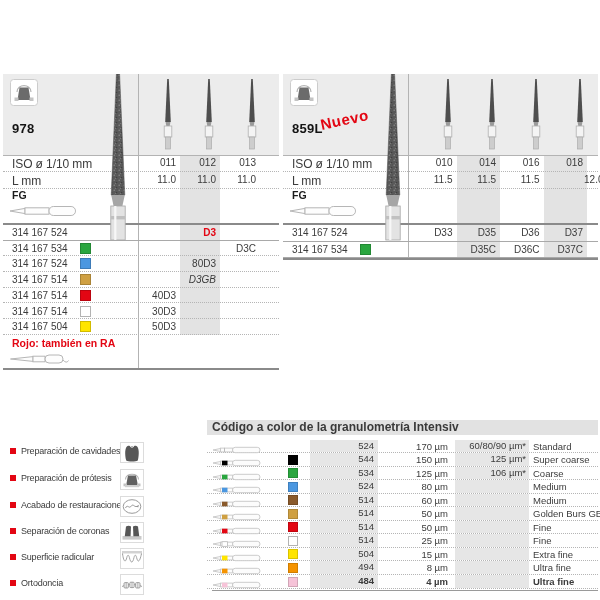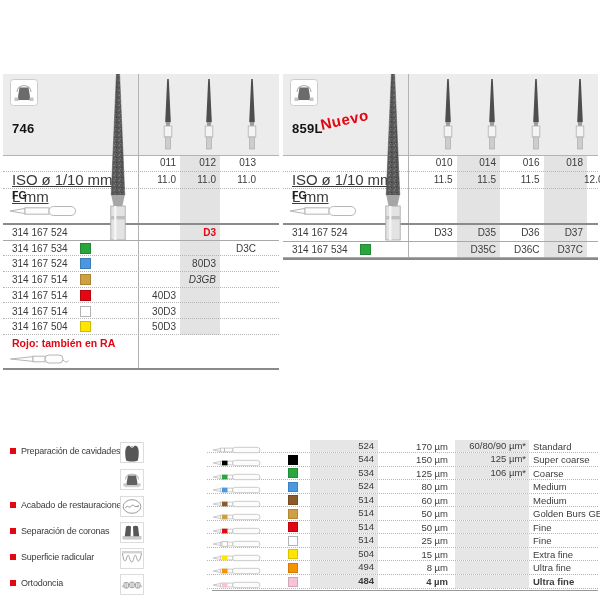--- a/index.html
+++ b/index.html
@@ -13,21 +13,21 @@
   .hline2{position:absolute;left:0;width:100%;height:1.5px;background:#8a8a8a;}
   .bline{position:absolute;left:0;width:100%;height:2px;background:#8a8a8a;}
   .toothIcon{position:absolute;}
   .ptitle{position:absolute;font-size:13px;font-weight:bold;color:#141414;letter-spacing:.3px;}
   .badge{position:absolute;color:#e30613;font-weight:bold;font-size:15px;letter-spacing:.6px;transform:rotate(-12deg);}
   .bigBur{position:absolute;z-index:3;}
   .smallBur{position:absolute;z-index:2;}
   .trow,.crow{position:absolute;left:0;width:100%;box-sizing:border-box;}
   .dot{border-bottom:1px dotted #b5b5b5;}
   .sol{border-bottom:1px solid #a9a9a9;}
-  .tlabel{position:absolute;left:9px;top:16px;font-size:15px;letter-spacing:-.1px;white-space:nowrap;text-decoration:underline;}
+  .tlabel{position:absolute;left:9px;top:2px;font-size:12px;letter-spacing:-.1px;white-space:nowrap;}
   .tcell{position:absolute;top:2px;text-align:right;font-size:10px;}
   .redtxt{color:#e30613;font-weight:bold;}
   .fgblock{position:absolute;left:0;width:100%;height:34px;}
   .fglabel{position:absolute;left:9px;top:0;font-weight:bold;font-size:10.5px;color:#1c1c1c;}
   .fgicon{position:absolute;left:5px;top:14px;}
   .ref{position:absolute;left:9px;top:2px;font-size:10px;white-space:nowrap;}
   .sq{position:absolute;left:77px;top:2px;width:11px;height:11px;border:1px solid rgba(0,0,0,.18);box-sizing:border-box;}
   .pnote{position:absolute;left:9px;color:#e30613;font-weight:bold;font-size:10.5px;white-space:nowrap;}
   .raicon{position:absolute;left:6px;}
   #symbols,#gran{position:absolute;}
@@ -55,21 +55,21 @@
         <div class="shade" style="left: 177px; top: 81px; width: 40px; height: 179.9px;"></div>
         <div class="vline" style="left: 135px; top: 0px; height: 294px;"></div>
         <div class="hline" style="top: 81px;"></div>
         <div class="toothIcon" style="left: 7px; top: 5px;"><svg width="28" height="27" viewBox="0 0 28 27">
 <rect x="0.5" y="0.5" width="27" height="26" rx="3" fill="#ffffff" stroke="#cccccc"></rect>
 <path d="M7 13 C7 4.5 21 4.5 21 13" fill="none" stroke="#b5b5b5" stroke-width="1.2"></path>
 <polygon points="9.5,8.5 18.5,8.5 20.5,21 7.5,21" fill="#6b6b6b"></polygon>
 <rect x="4.5" y="18.5" width="4" height="3.5" fill="#c4c4c4"></rect>
 <rect x="19.5" y="18.5" width="4" height="3.5" fill="#c4c4c4"></rect>
           </svg></div>
-        <div class="ptitle" style="left: 9px; top: 47px;">746</div>
+        <div class="ptitle" style="left: 9px; top: 47px;">978</div>
         <div class="bigBur" style="left: 95px; top: 0px;"><svg width="40" height="167" viewBox="0 0 40 167">
 <defs>
               <pattern id="gr0" patternUnits="userSpaceOnUse" width="5" height="5">
 <rect width="5" height="5" fill="#595959"></rect>
                 <circle cx="1.2" cy="1.3" r="0.7" fill="#8d8d8d"></circle>
 <circle cx="3.7" cy="3.4" r="0.6" fill="#3a3a3a"></circle>
                 <circle cx="2.3" cy="4.5" r="0.45" fill="#9e9e9e"></circle>
 <circle cx="4.2" cy="0.8" r="0.4" fill="#404040"></circle>
               </pattern>
             </defs>
@@ -265,20 +265,24 @@
 
   <div id="symbols" style="left:3px;top:420px;width:202px;height:180px;">
   <div class="symRow" style="top: 24px;">
         <div class="bull"></div>
         <div class="symLabel">Preparación de cavidades</div>
       </div>
       <div class="symIcon" style="top: 21.5px;"><svg width="22" height="19" viewBox="0 0 22 19">
 <path d="M5.2 17.5 C3.6 11 4 4.8 6.2 3.2 C8 2 9.6 3.2 11 3.2 C12.4 3.2 14 2 15.8 3.2 C18 4.8 18.4 11 16.8 17.5 C15 18.8 7 18.8 5.2 17.5 Z" fill="#575757"></path>
 <path d="M8.8 2.9 C10 4.6 12 4.6 13.2 2.9" fill="none" stroke="#fff" stroke-width="1"></path>
         </svg></div>
+      <div class="symRow" style="top: 51px;">
+        <div class="bull"></div>
+        <div class="symLabel">Preparación de prótesis</div>
+      </div>
       <div class="symIcon" style="top: 48.5px;"><svg width="22" height="19" viewBox="0 0 22 19">
 <path d="M4.5 9.5 C4.5 2.5 17.5 2.5 17.5 9.5" fill="none" stroke="#b2b2b2" stroke-width="1.1"></path>
 <polygon points="7,5.5 15,5.5 16.8,15 5.2,15" fill="#616161"></polygon>
 <rect x="2.5" y="13.5" width="3.5" height="2.8" fill="#c2c2c2"></rect>
           <rect x="16" y="13.5" width="3.5" height="2.8" fill="#c2c2c2"></rect>
 <rect x="4" y="15" width="14" height="2.2" fill="#cfcfcf"></rect>
         </svg></div>
       <div class="symRow" style="top: 78px;">
         <div class="bull"></div>
         <div class="symLabel">Acabado de restauraciones</div>
@@ -318,20 +322,21 @@
           </g>
 <g stroke="#8d8d8d" stroke-width="0.6">
             <line x1="5.2" y1="7.6" x2="5.2" y2="13"></line>
 <line x1="11" y1="7.2" x2="11" y2="12.6"></line>
             <line x1="16.8" y1="7.6" x2="16.8" y2="13"></line>
           </g>
         </svg></div>
     </div>
 
   <div id="gran" style="left:207px;top:420px;width:391px;height:175px;">
+    <div class="secTitle" style="width:391px;">Código a color de la granulometría Intensiv</div>
   <div class="granRow dot" style="top: 19.5px; height: 13.55px;">
         <div class="granIcon"><svg width="50" height="10" viewBox="0 0 50 10">
 <g fill="#fcfcfc" stroke="#c6c6c6" stroke-width="0.9">
 <polygon points="1,5 8.5,3.5 8.5,6.5"></polygon>
               <rect x="8.5" y="3.1" width="12" height="3.8"></rect>
 <rect x="20.5" y="2.3" width="27.5" height="5.4" rx="2.7"></rect>
             </g>
             <line x1="12.5" y1="2.8" x2="12.5" y2="7.2" stroke="#bdbdbd" stroke-width="1"></line>
           </svg></div>
         <div class="granCell" style="left: 103px; width: 68px; padding-right: 4px;">524</div>

